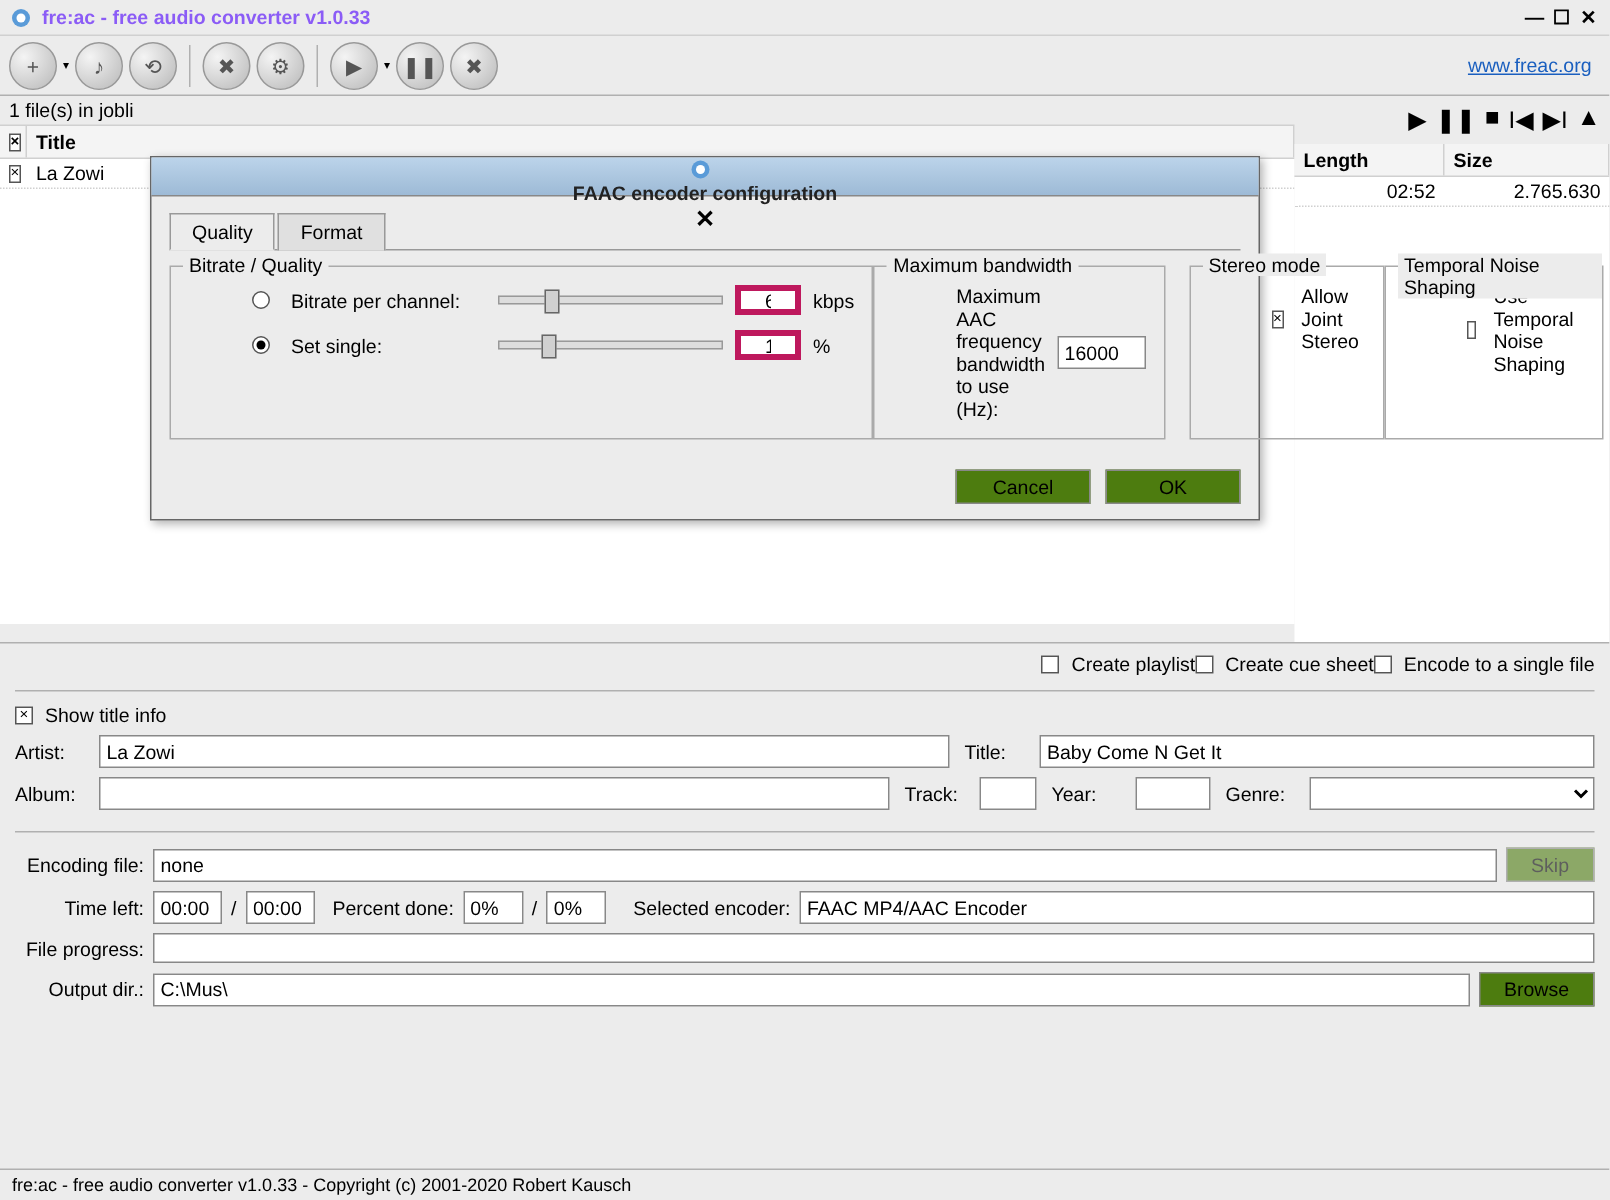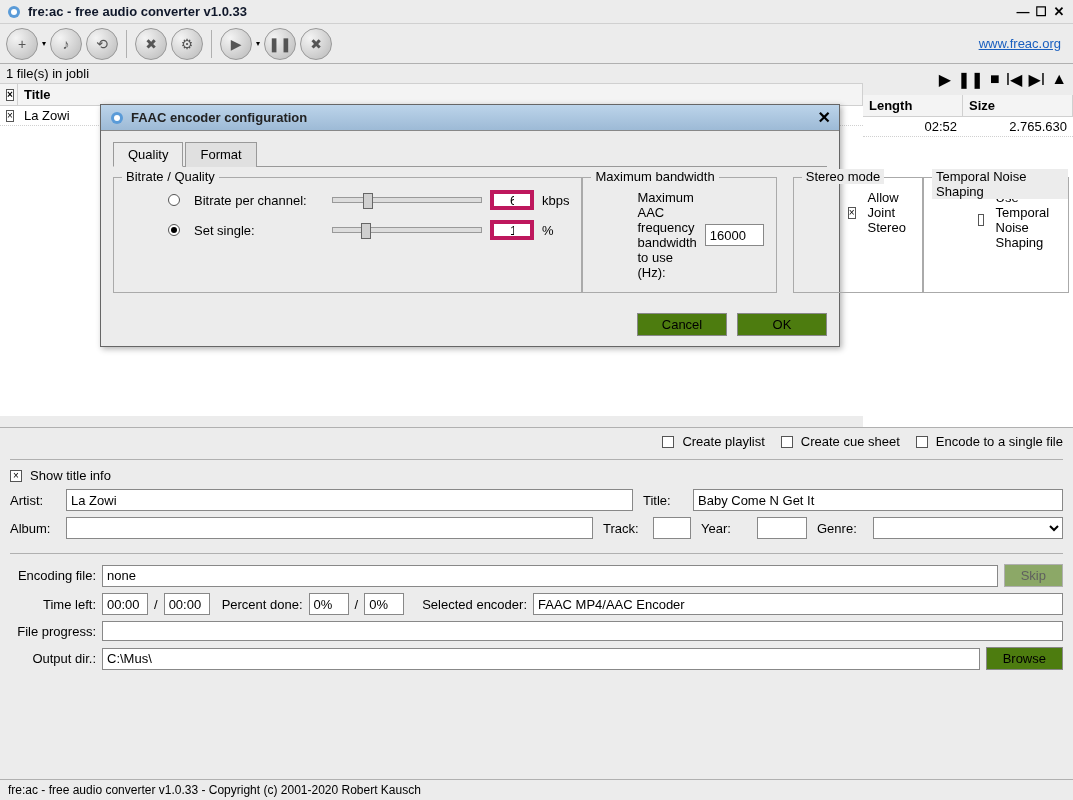--- a/index.html
+++ b/index.html
@@ -1,57 +1,57 @@
 <!DOCTYPE html>
 <html><head>
 <meta charset="utf-8">
 <style>
 * { box-sizing: border-box; margin: 0; padding: 0; font-family: Tahoma, Arial, sans-serif; font-size: 13px; }
 body { background: #ececec; width: 1073px; height: 800px; overflow: hidden; position: relative; }
 .window { width: 1073px; height: 800px; background: #ececec; display: flex; flex-direction: column; }
 .titlebar { height: 24px; background: #ececec; display: flex; align-items: center; padding: 0 6px; border-bottom: 1px solid #d0d0d0; }
 .titlebar .icon { width: 16px; height: 16px; margin-right: 6px; }
-.titlebar .title { flex: 1; font-weight: bold; color: #0f172a; }
+.titlebar .title { flex: 1; font-weight: bold; color: #8b5cf6; }
 .titlebar .winbtns { display: flex; gap: 2px; }
 .titlebar .winbtns span { width: 16px; height: 16px; display: flex; align-items: center; justify-content: center; font-weight: bold; cursor: pointer; }
 .menubar { height: 24px; display: flex; align-items: center; padding: 0 4px; border-bottom: 1px solid #d0d0d0; }
 .menubar .item { padding: 2px 10px; cursor: pointer; }
 .menubar .spacer { flex: 1; }
 .toolbar { height: 40px; display: flex; align-items: center; padding: 4px 6px; border-bottom: 1px solid #b0b0b0; background: #ececec; gap: 4px; }
 .toolbar .tbtn { width: 32px; height: 32px; border-radius: 50%; background: radial-gradient(circle at 30% 30%, #f4f4f4, #b8b8b8); border: 1px solid #999; display: flex; align-items: center; justify-content: center; cursor: pointer; color: #555; font-size: 14px; }
 .toolbar .sep { width: 1px; height: 28px; background: #b0b0b0; margin: 0 4px; }
 .toolbar a.link { margin-left: auto; color: #1a5fbf; text-decoration: underline; cursor: pointer; margin-right: 6px; }
 .jobarea { display: flex; border-bottom: 1px solid #b0b0b0; }
 .jobleft { flex: 1; display: flex; flex-direction: column; }
 .jobheader { height: 20px; padding: 2px 6px; border-bottom: 1px solid #d0d0d0; }
 .listhdr { display: flex; height: 22px; border-bottom: 1px solid #d0d0d0; background: #f4f4f4; }
 .listhdr .col { border-right: 1px solid #d0d0d0; padding: 2px 6px; font-weight: bold; display: flex; align-items: center; }
 .listbody { height: 310px; background: #fff; }
 .listrow { display: flex; height: 20px; border-bottom: 1px dotted #d0d0d0; }
 .listrow .cell { padding: 2px 6px; display: flex; align-items: center; }
 .chk { width: 12px; height: 12px; border: 1px solid #555; display: inline-flex; align-items: center; justify-content: center; font-size: 10px; margin-right: 4px; background: #fff; }
 .jobright { width: 210px; padding: 6px; display: flex; justify-content: flex-end; align-items: flex-start; gap: 6px; }
 .jobright .pbtn { font-size: 16px; cursor: pointer; }
-.optrow { padding: 6px 10px; display: flex; justify-content: flex-end; gap: 16px; }
+.optrow { padding: 6px 10px; display: flex; justify-content: flex-end; gap: 0; }
 .optrow label { display: flex; align-items: center; gap: 4px; }
 .titleinfo { padding: 4px 10px; }
 .titleinfo .chkrow { margin-bottom: 6px; display: flex; align-items: center; gap: 4px; }
 .fieldsrow { display: flex; gap: 10px; margin-bottom: 6px; align-items: center; }
 .fieldsrow label { min-width: 46px; }
 .fieldsrow input, .fieldsrow select { border: 1px solid #888; padding: 2px 4px; background: #fff; height: 22px; }
 .divider { height: 1px; background: #b0b0b0; margin: 4px 10px; }
 .encoding { padding: 6px 10px; }
 .encoding .row { display: flex; align-items: center; gap: 6px; margin-bottom: 6px; }
 .encoding label { min-width: 86px; text-align: right; }
 .encoding input { border: 1px solid #888; padding: 2px 4px; background: #fff; height: 22px; }
 .btn { border: 1px solid #888; background: #4d7c0f; padding: 3px 16px; cursor: pointer; }
 .statusbar { border-top: 1px solid #b0b0b0; padding: 3px 8px; background: #ececec; font-size: 12px; margin-top: auto; }
 
 .dialog { position: absolute; left: 100px; top: 104px; width: 740px; background: #ececec; border: 1px solid #666; box-shadow: 2px 2px 6px rgba(0,0,0,0.3); }
-.dialog .dtitle { height: 26px; background: linear-gradient(to bottom, #bcd4ea, #9dbad6); display: flex; align-items: center; padding: 0 8px; border-bottom: 1px solid #888; }
+.dialog .dtitle { height: 26px; background: linear-gradient(to bottom, #bcd4ea, #9dbad6); display: flex; align-items: center; padding: 0 8px; border-bottom: 1px solid #888; flex-direction: column; }
 .dialog .dtitle .icon { width: 16px; height: 16px; margin-right: 6px; }
 .dialog .dtitle .t { flex: 1; font-weight: bold; color: #222; }
 .dialog .dtitle .close { cursor: pointer; font-weight: bold; font-size: 16px; }
 .dialog .dbody { padding: 10px 12px; }
 .tabs { display: flex; border-bottom: 1px solid #999; margin-bottom: 10px; }
 .tab { padding: 4px 14px; border: 1px solid #999; border-bottom: none; margin-right: 2px; background: #e0e0e0; cursor: pointer; position: relative; top: 1px; }
 .tab.active { background: #ececec; border-bottom: 1px solid #ececec; }
 .groupbox { border: 1px solid #aaa; padding: 12px; margin-bottom: 10px; position: relative; }
 .groupbox .legend { position: absolute; top: -9px; left: 8px; background: #ececec; padding: 0 4px; font-size: 13px; }
 .panelrow { display: flex; gap: 16px; }

